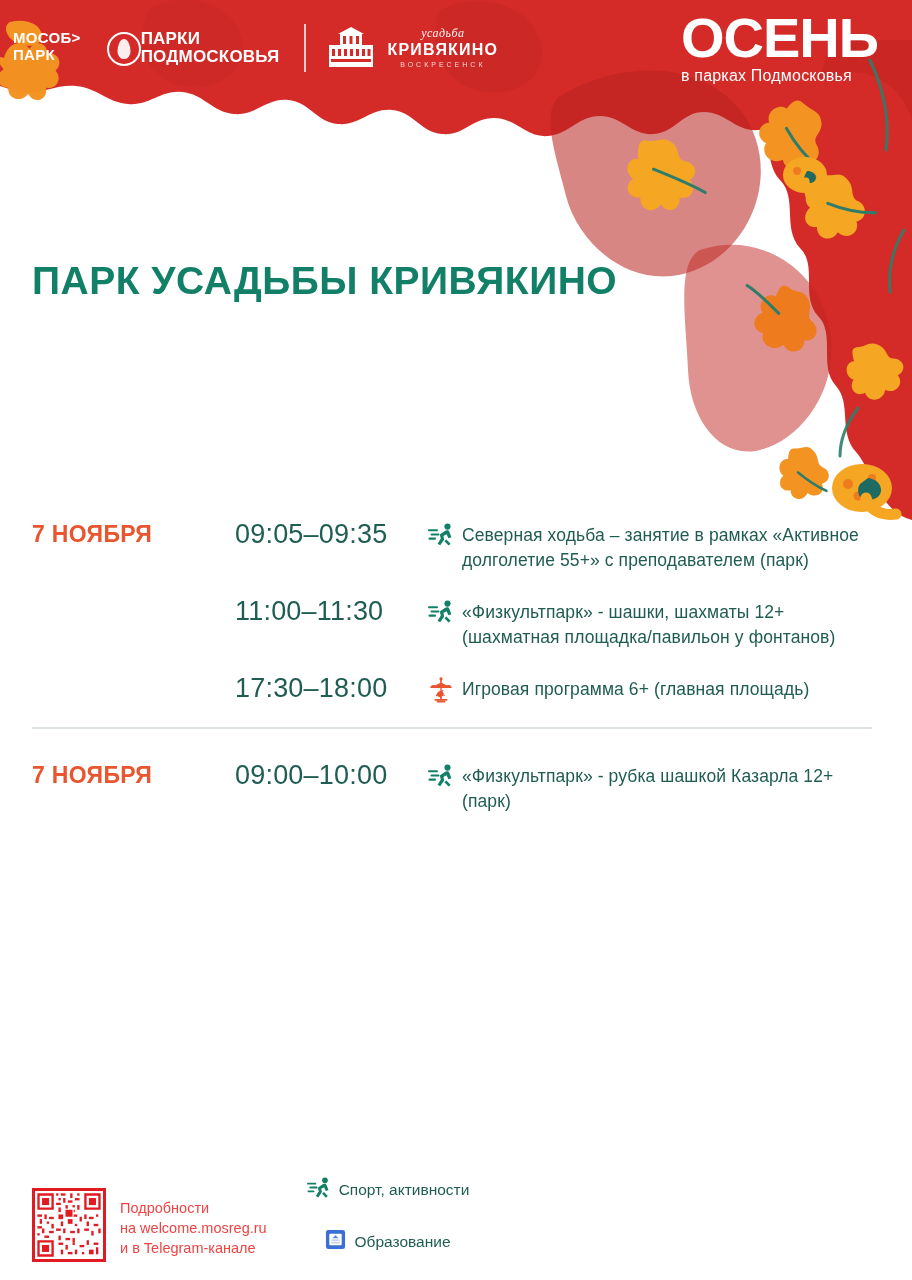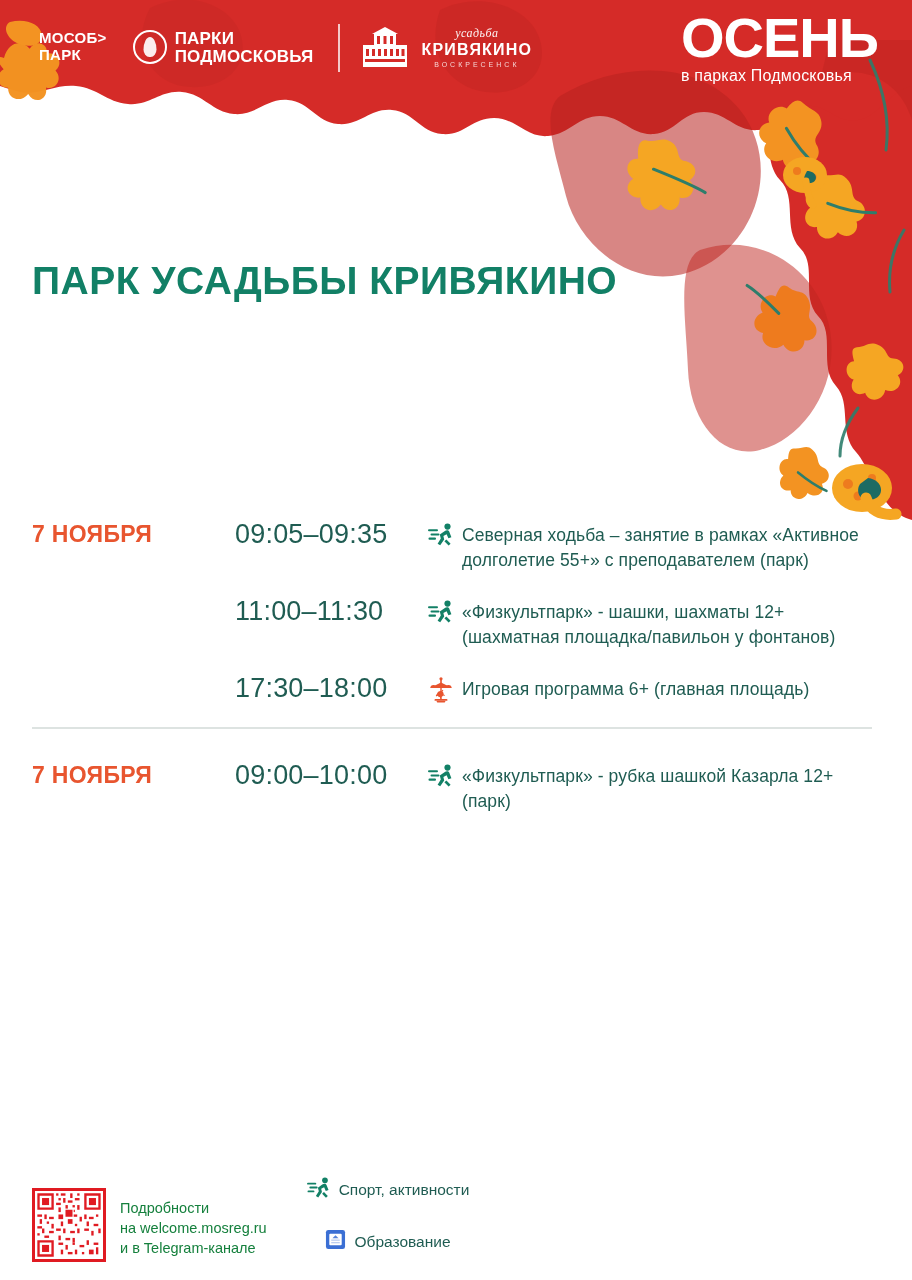--- a/index.html
+++ b/index.html
@@ -28,37 +28,36 @@
 
   
   .header {
     position: absolute;
     top: 0; left: 0;
     width: 912px;
     height: 96px;
     z-index: 5;
     display: flex;
     align-items: center;
-    padding-left: 39px;
+    padding-left: 13px;
     gap: 0;
   }
   .logo-mosobl {
     color: #ffffff;
     font-weight: 700;
     font-size: 15px;
     line-height: 17px;
     letter-spacing: 0.3px;
     white-space: pre-line;
     margin-right: 26px;
     margin-top: -4px;
   }
   .logo-parks {
     display: flex;
-    align-items: flex-start;
-    gap: 8px;
+    align-items: flex-end;
     margin-right: 20px;
   }
   .parks-emblem {
     width: 34px; height: 34px;
     border: 2px solid #ffffff;
     border-radius: 50%;
     position: relative;
     flex: none;
   }
   .parks-emblem::after {
@@ -225,21 +224,21 @@
   .qr-box {
     width: 74px; height: 74px;
     border: 3px solid #E01B22;
     background: #ffffff;
     flex: none;
     position: relative;
     overflow: hidden;
   }
   .details-text {
     margin-left: 14px;
-    color: #15803d;
+    color: #ef4444;
     font-size: 14.5px;
     line-height: 20px;
     white-space: pre-line;
     padding-bottom: 4px;
   }
   .legend {
     display: flex;
     align-items: center;
     gap: 26px;
     margin-left: 40px;

